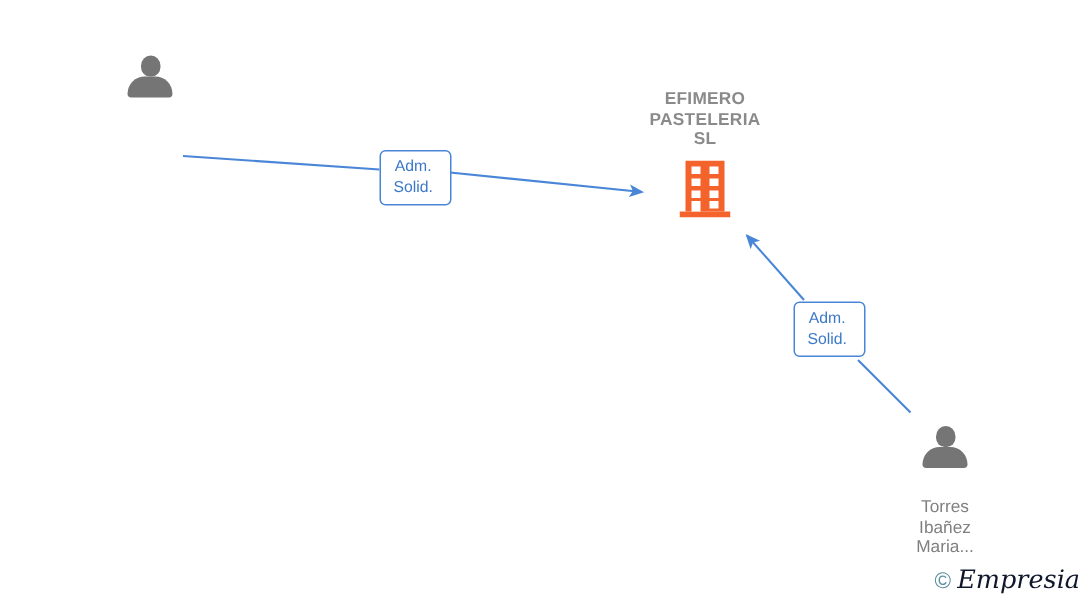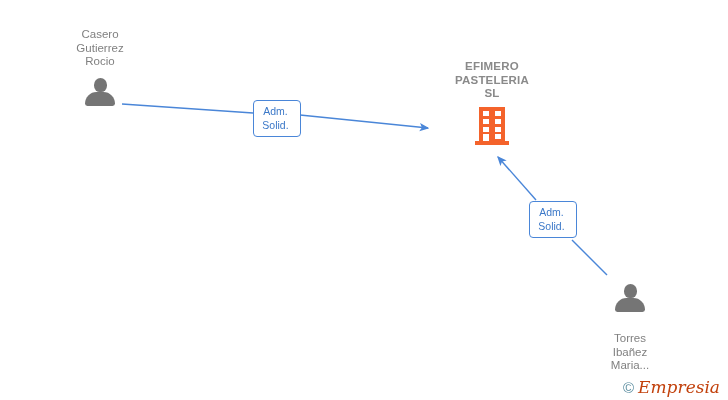--- a/index.html
+++ b/index.html
@@ -100,21 +100,21 @@
     display: flex;
     align-items: center;
     gap: 4px;
   }
   .watermark .copy {
     color: #5c8ea0;
     font-size: 15px;
     line-height: 15px;
   }
   .watermark .brand {
-    color: #c2410c;
+    color: #0f172a;
     font-size: 17px;
     line-height: 17px;
     font-style: italic;
     font-family: "DejaVu Serif", serif;
   }
 </style>
 </head>
 <body>
 
 <div id="graph">
@@ -129,30 +129,27 @@
     <line x1="122" y1="104" x2="253" y2="113" stroke="#4a86d8" stroke-width="1.4"></line>
 
     <line x1="300" y1="115" x2="428" y2="128" stroke="#4a86d8" stroke-width="1.4" marker-end="url(#arrowhead)"></line>
 
     <line x1="607" y1="275" x2="572" y2="240" stroke="#4a86d8" stroke-width="1.4"></line>
 
     <line x1="536" y1="200" x2="498" y2="157" stroke="#4a86d8" stroke-width="1.4" marker-end="url(#arrowhead)"></line>
   </svg>
 
   <div class="node" style="left:40px; top:28px;">
-    <div class="node-label">Casero
-Gutierrez
-Rocio</div>
     <div class="avatar" style="margin-top:9px;">
       <span class="head"></span>
       <span class="body"></span>
     </div>
   </div>
 
-  <div class="node" style="left:432px; top:60px;">
+  <div class="node" style="left:410px; top:60px;">
     <div class="node-label company">EFIMERO
 PASTELERIA
 SL</div>
     <div class="building" style="margin-top:6px;">
       <svg viewBox="0 0 34 38" width="34" height="38">
         <rect x="4" y="0" width="26" height="34" fill="#f4632b"></rect>
         <rect x="0" y="34" width="34" height="4" fill="#f4632b"></rect>
         <rect x="8" y="4" width="6" height="5" fill="#ffffff"></rect>
         <rect x="20" y="4" width="6" height="5" fill="#ffffff"></rect>
         <rect x="8" y="12" width="6" height="5" fill="#ffffff"></rect>

